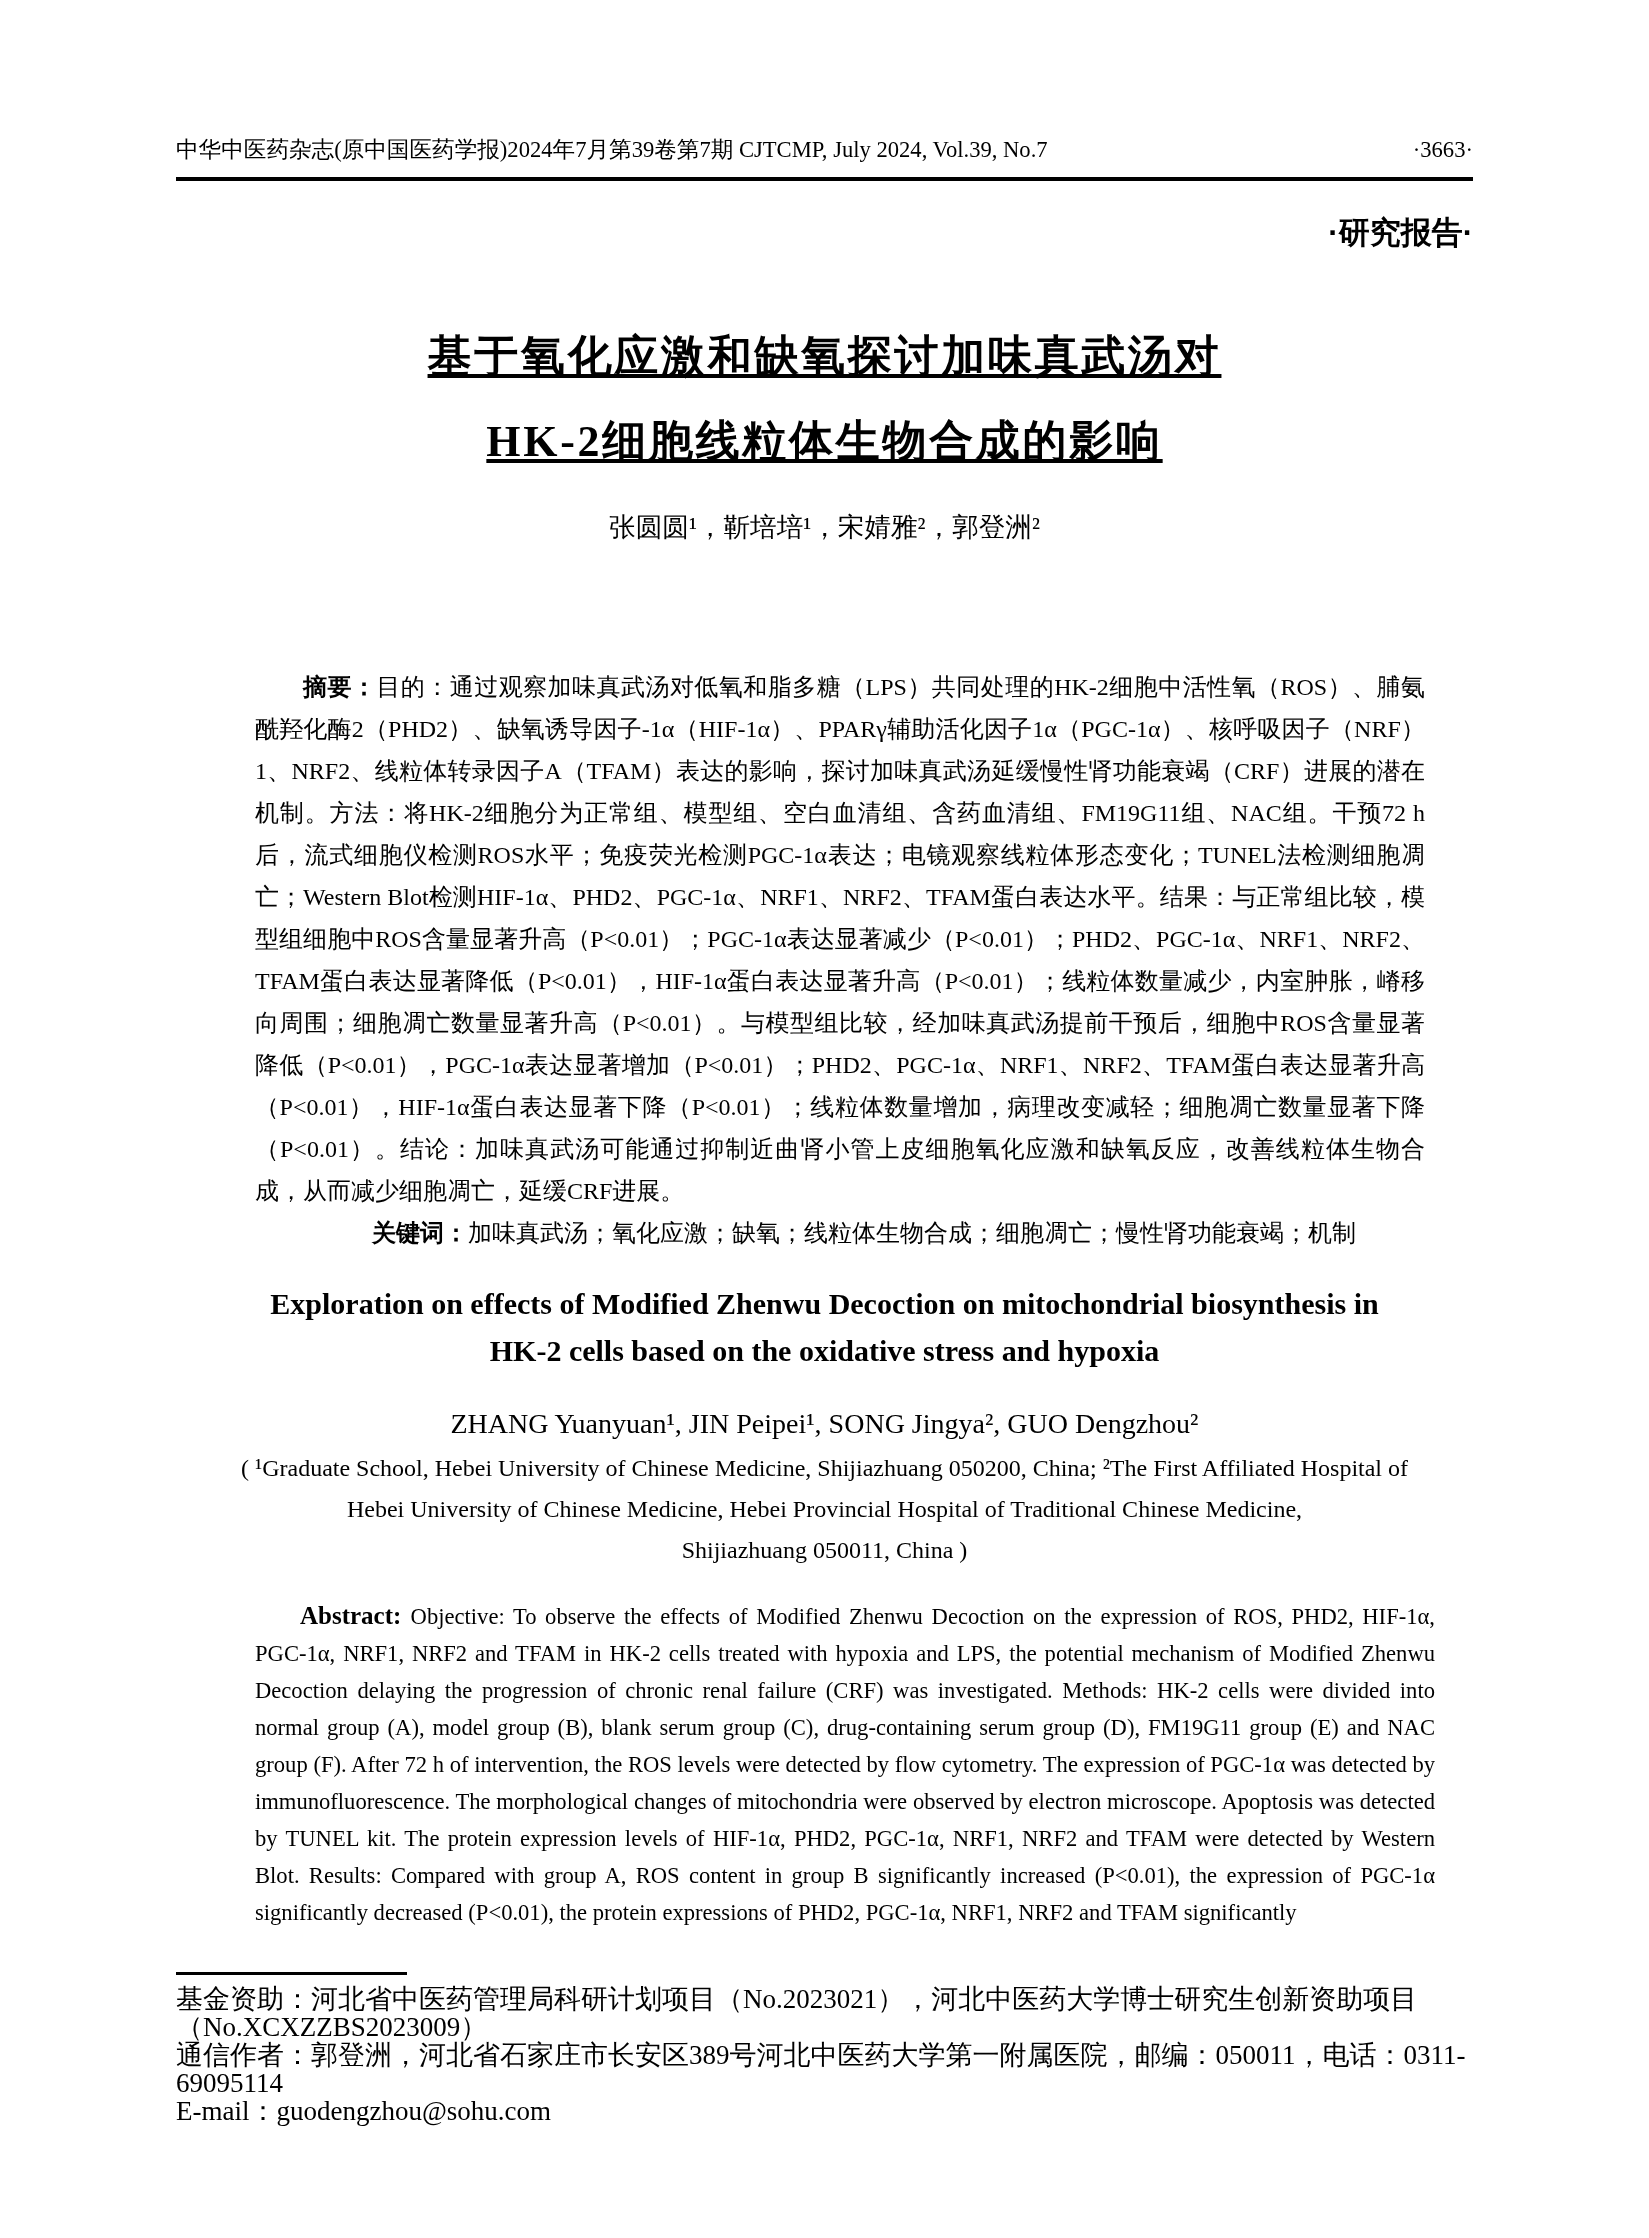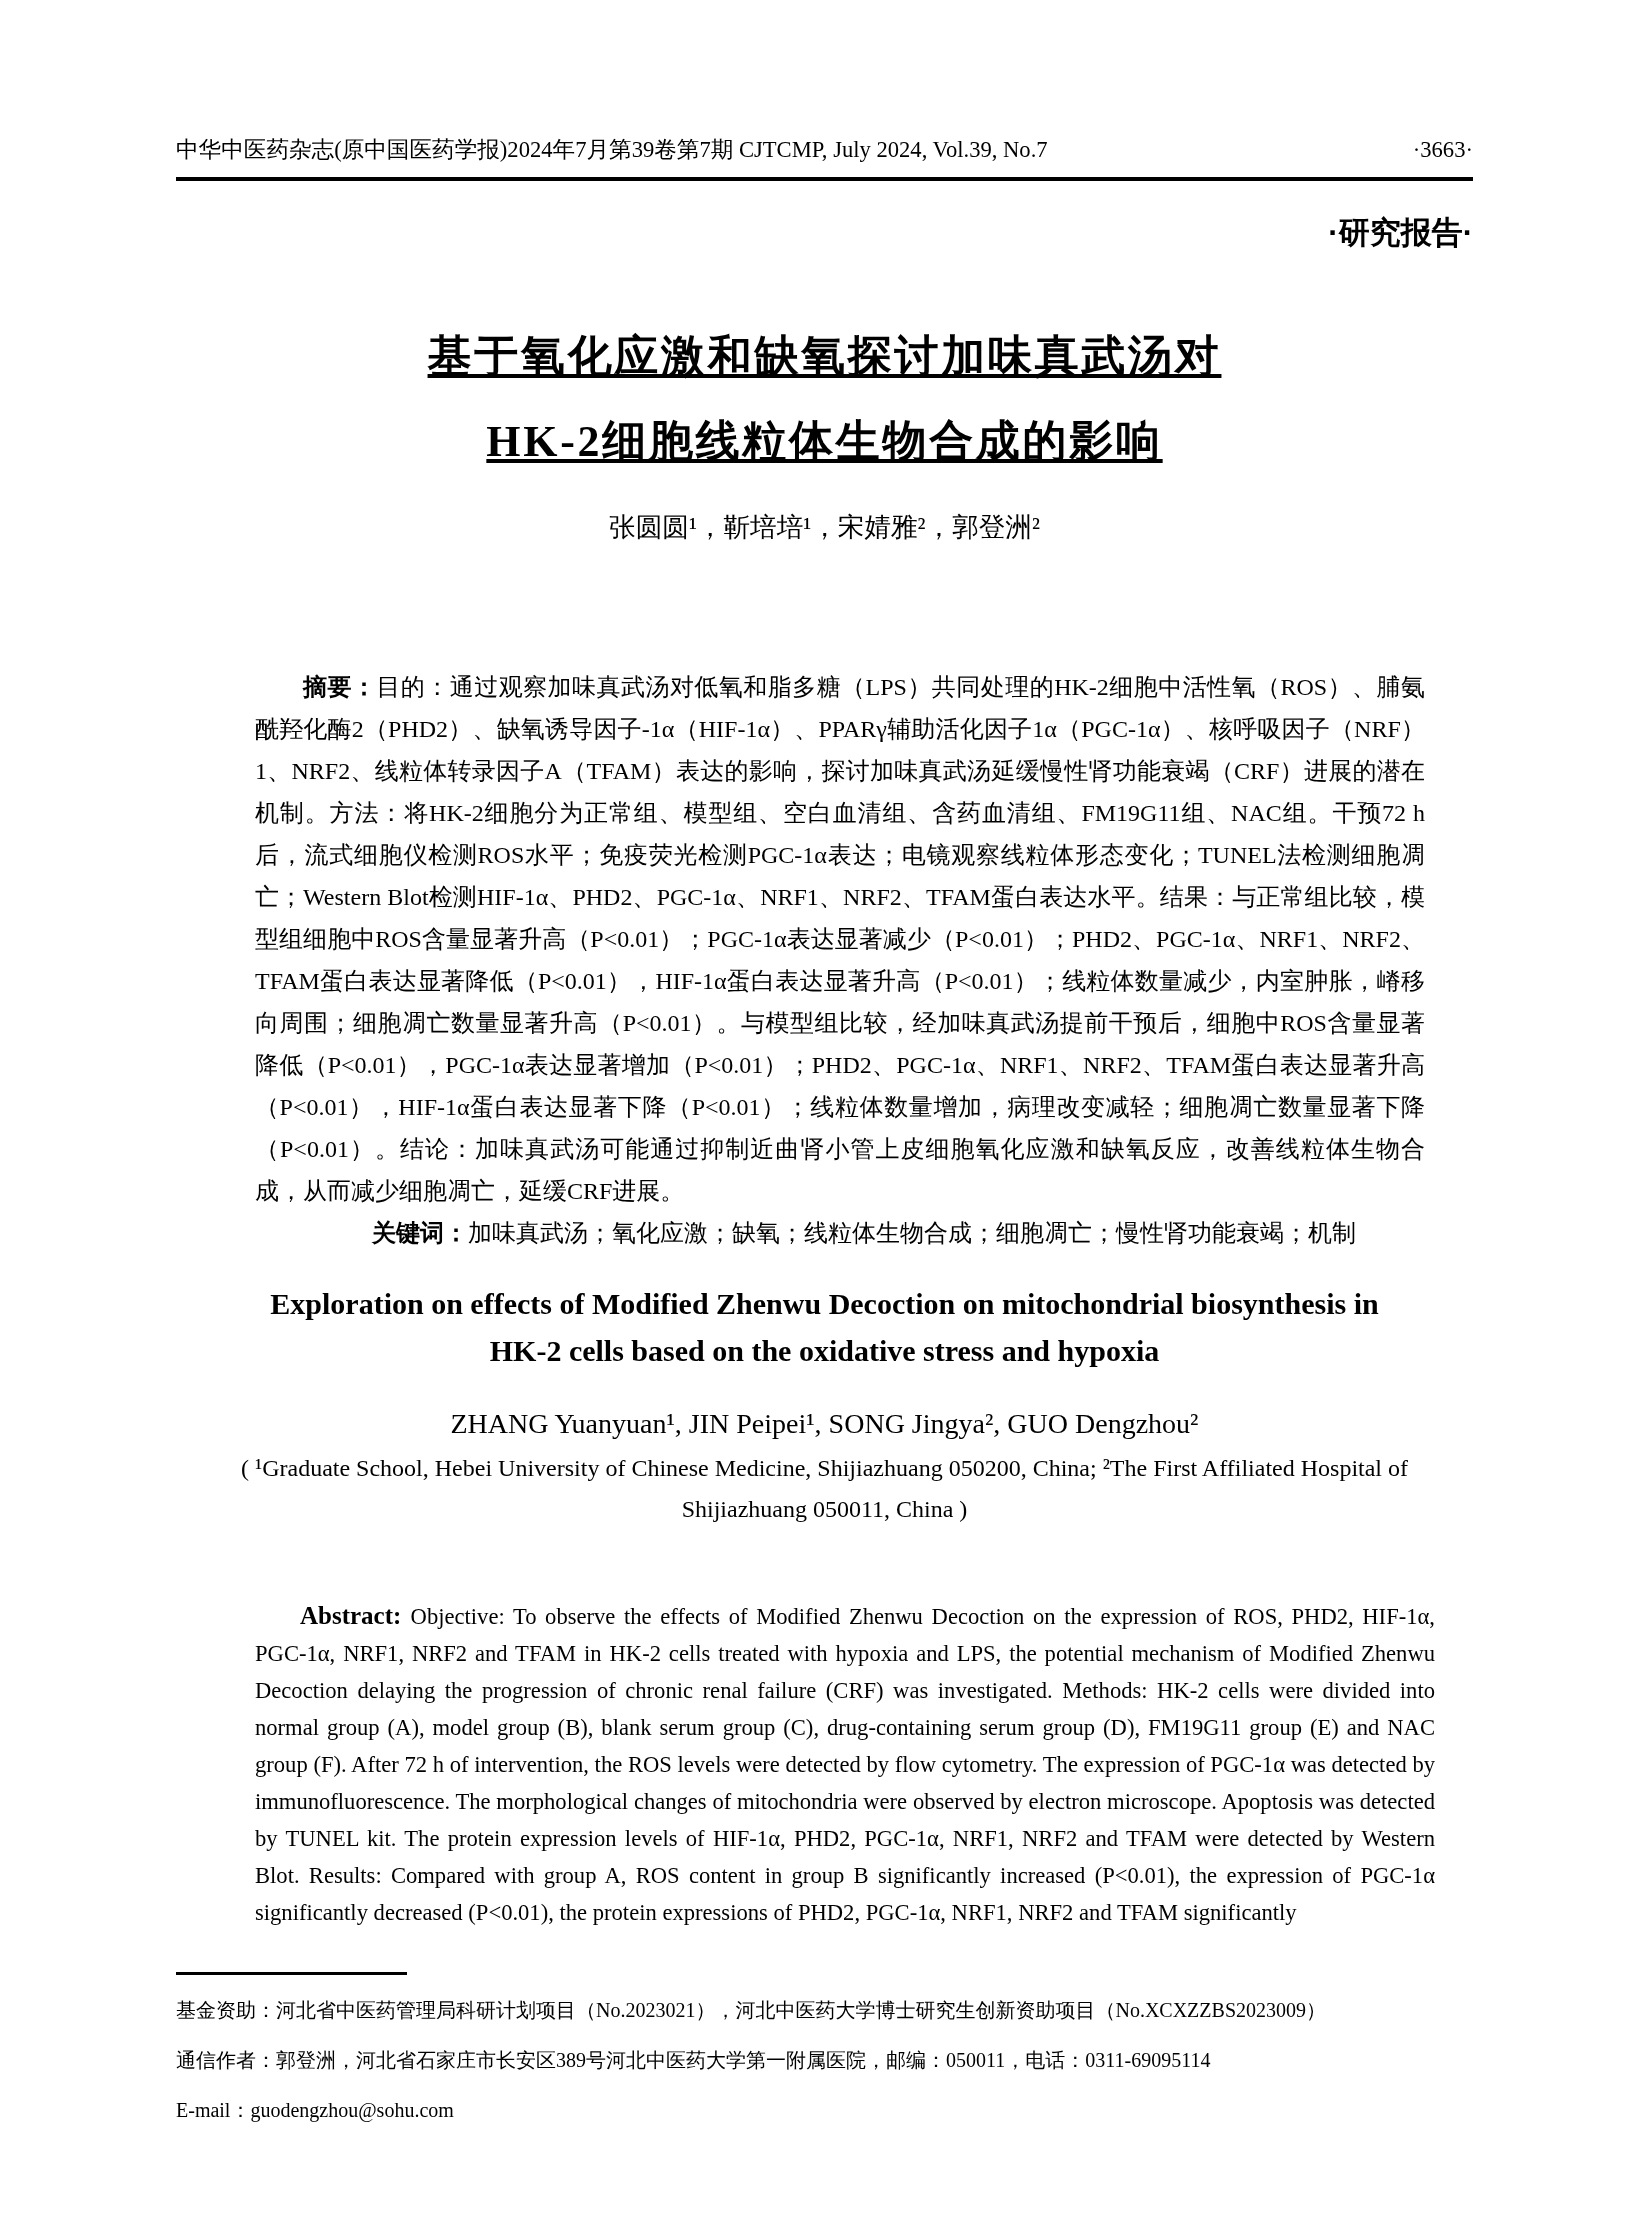--- a/index.html
+++ b/index.html
@@ -156,22 +156,22 @@
     top: 1972px;
     width: 231px;
     height: 3.3px;
     background: #000000;
   }
   .footnote {
     position: absolute;
     left: 176px;
     top: 1985px;
     width: 1297px;
-    font-size: 20px;
-    line-height: 50px;
+    font-size: 27px;
+    line-height: 28px;
   }
 </style>
 </head>
 <body>
 
 <div class="page">
 
   <header class="page-header">
     <span>中华中医药杂志(原中国医药学报)2024年7月第39卷第7期 CJTCMP, July 2024, Vol.39, No.7</span>
     <span>·3663·</span>
@@ -196,20 +196,21 @@
 
   <h2 class="en-title">
     <div>Exploration on effects of Modified Zhenwu Decoction on mitochondrial biosynthesis in</div>
     <div>HK-2 cells based on the oxidative stress and hypoxia</div>
   </h2>
 
   <div class="en-authors">ZHANG Yuanyuan¹, JIN Peipei¹, SONG Jingya², GUO Dengzhou²</div>
 
   <div class="en-affil">
     <div>( ¹Graduate School, Hebei University of Chinese Medicine, Shijiazhuang 050200, China; ²The First Affiliated Hospital of</div>
+    <div>Hebei University of Chinese Medicine, Hebei Provincial Hospital of Traditional Chinese Medicine,</div>
     <div>Shijiazhuang 050011, China )</div>
   </div>
 
   <div class="en-abstract">
     <p><strong class="en-label">Abstract: </strong><span>Objective: To observe the effects of Modified Zhenwu Decoction on the expression of ROS, PHD2, HIF-1α, PGC-1α, NRF1, NRF2 and TFAM in HK-2 cells treated with hypoxia and LPS, the potential mechanism of Modified Zhenwu Decoction delaying the progression of chronic renal failure (CRF) was investigated. Methods: HK-2 cells were divided into normal group (A), model group (B), blank serum group (C), drug-containing serum group (D), FM19G11 group (E) and NAC group (F). After 72 h of intervention, the ROS levels were detected by flow cytometry. The expression of PGC-1α was detected by immunofluorescence. The morphological changes of mitochondria were observed by electron microscope. Apoptosis was detected by TUNEL kit. The protein expression levels of HIF-1α, PHD2, PGC-1α, NRF1, NRF2 and TFAM were detected by Western Blot. Results: Compared with group A, ROS content in group B significantly increased (P&lt;0.01), the expression of PGC-1α significantly decreased (P&lt;0.01), the protein expressions of PHD2, PGC-1α, NRF1, NRF2 and TFAM significantly</span></p>
   </div>
 
   <div class="footnote-divider"></div>
 
   <div class="footnote">

